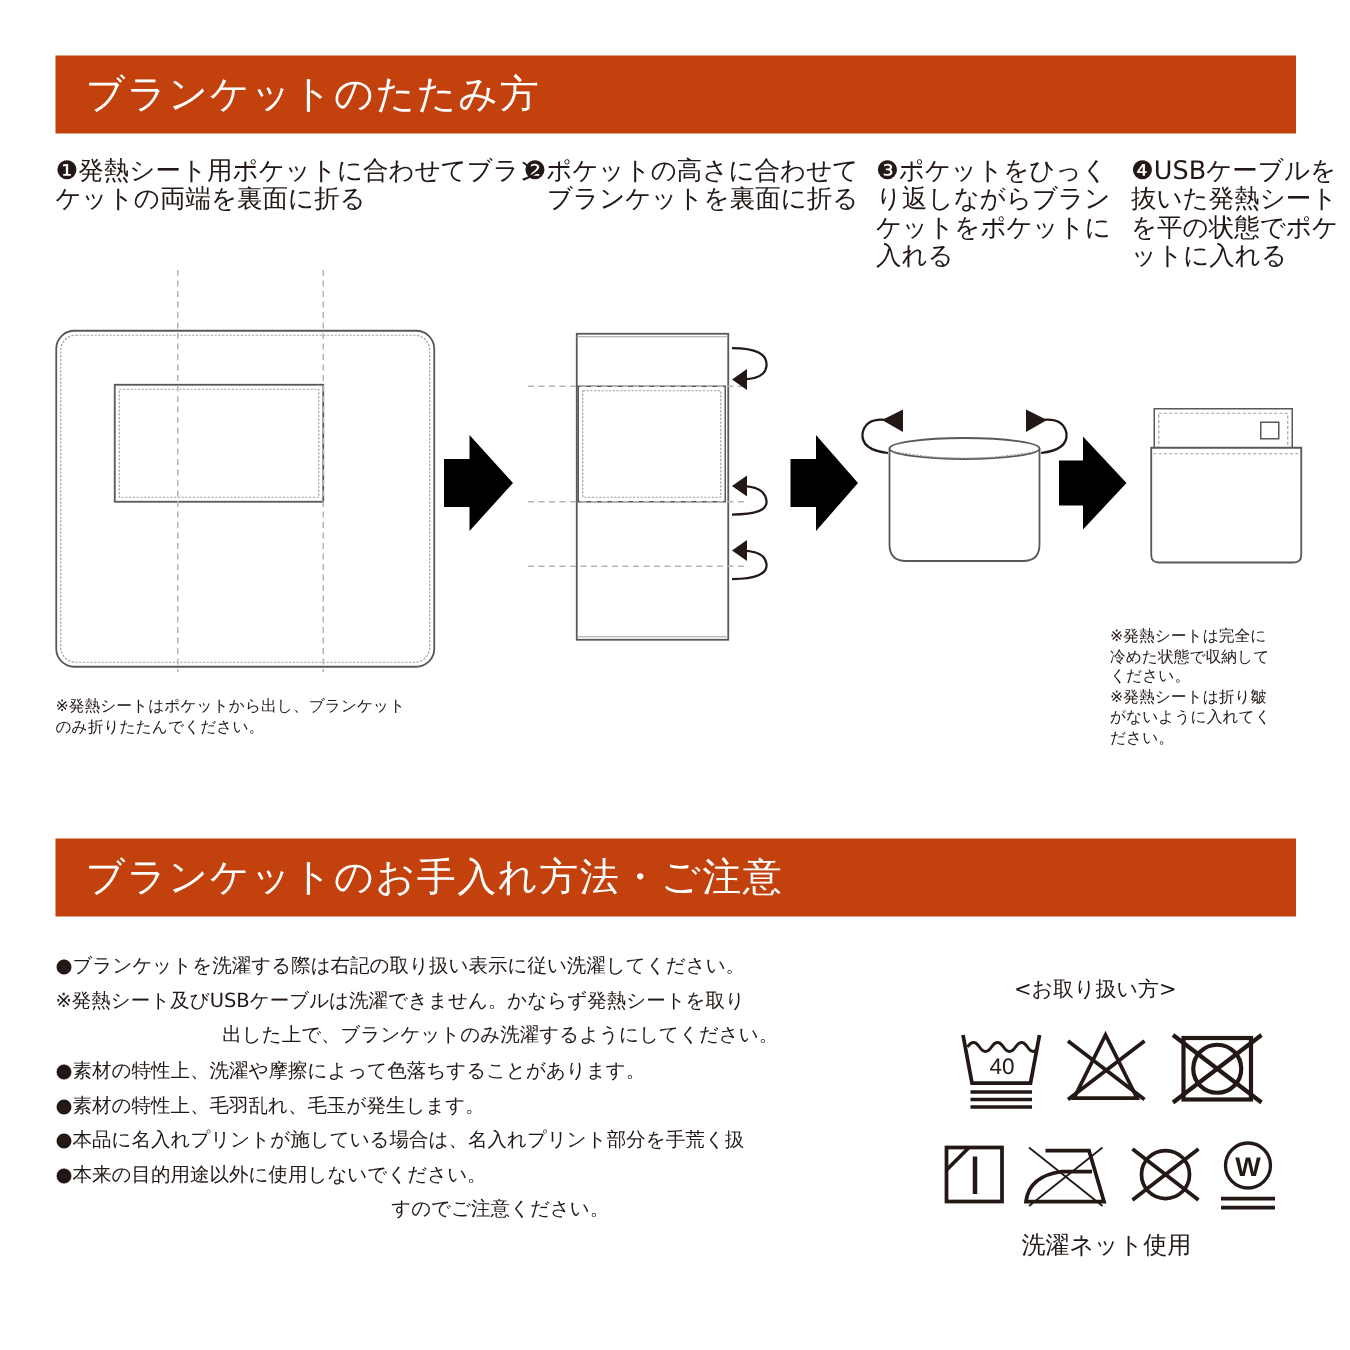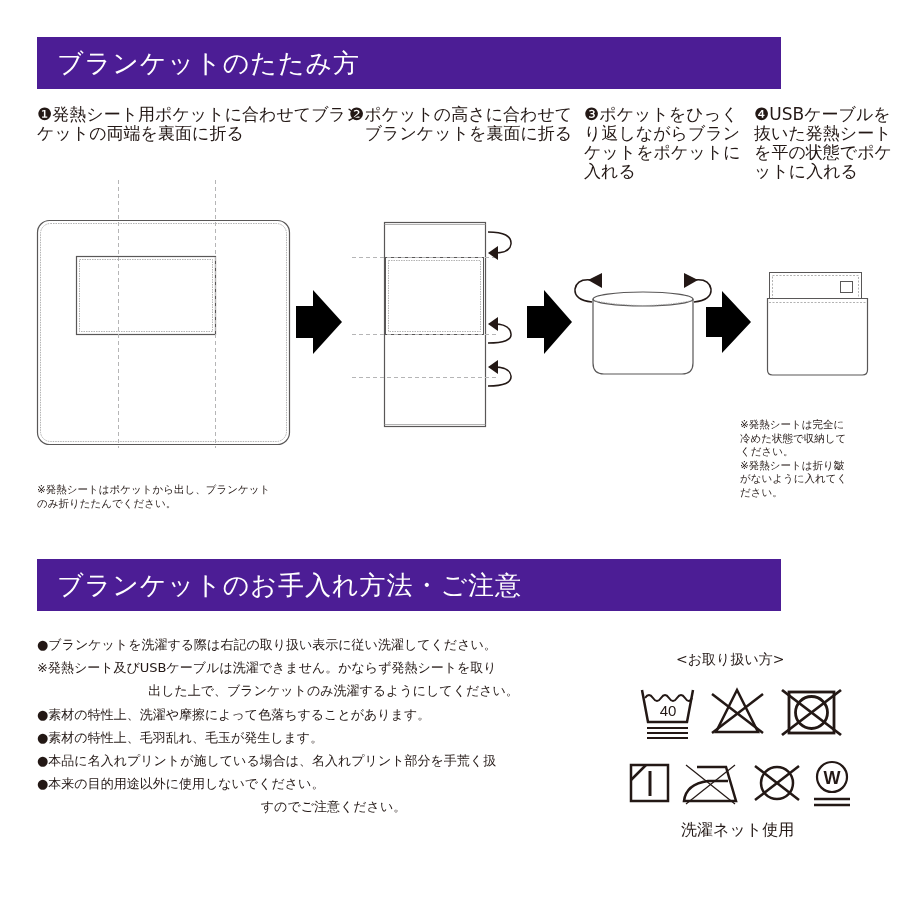--- a/index.html
+++ b/index.html
@@ -1,20 +1,20 @@
 <!DOCTYPE html>
 <html><head>
   <meta charset="utf-8">
   <style>
     * { margin: 0; padding: 0; box-sizing: border-box; }
     html, body { width: 900px; height: 900px; background: #ffffff; overflow: hidden; }
     body { position: relative; font-family: "DejaVu Sans", sans-serif; color: #231815; }
     .banner {
-      position: absolute; left: 37px; width: 744px; height: 52px;
-      background: #4c1d95; color: #ffffff;
+      position: absolute; left: 37px; width: 827px; height: 52px;
+      background: #c2410c; color: #ffffff;
       font-size: 26px; line-height: 52px; padding-left: 20px; letter-spacing: 1px;
     }
     #banner1 { top: 37px; }
     #banner2 { top: 559px; }
     .step {
       position: absolute; font-size: 17px; line-height: 19px; color: #231815;
       white-space: pre-line;
     }
     .note {
       position: absolute; font-size: 10.5px; line-height: 13.5px; color: #231815;
@@ -92,21 +92,21 @@
 
   <g>
     <rect x="769.5" y="272.5" width="92" height="27" fill="none" stroke="#595757" stroke-width="1"></rect>
     <rect x="772.5" y="275.5" width="86" height="24" fill="none" stroke="#9fa0a0" stroke-width="0.8" stroke-dasharray="2 1.5"></rect>
     <rect x="840.5" y="281.5" width="12" height="11" fill="none" stroke="#595757" stroke-width="1"></rect>
     <path d="M767.5,298.5 L867.5,298.5 L867.5,370 Q867.5,375 862.5,375 L772.5,375 Q767.5,375 767.5,370 Z" fill="#fff" stroke="#595757" stroke-width="1.2"></path>
     <line x1="769" y1="302.5" x2="866" y2="302.5" stroke="#9fa0a0" stroke-width="0.8" stroke-dasharray="2 1.5"></line>
   </g>
 </svg>
 
-<div class="note" style="left:37px; top:483px;">※発熱シートはポケットから出し、ブランケット
+<div class="note" style="left:37px; top:465px;">※発熱シートはポケットから出し、ブランケット
 のみ折りたたんでください。</div>
 <div class="note" style="left:740px; top:418px;">※発熱シートは完全に
 冷めた状態で収納して
 ください。
 ※発熱シートは折り皺
 がないように入れてく
 ださい。</div>
 
 <div id="banner2" class="banner">ブランケットのお手入れ方法・ご注意</div>
 

